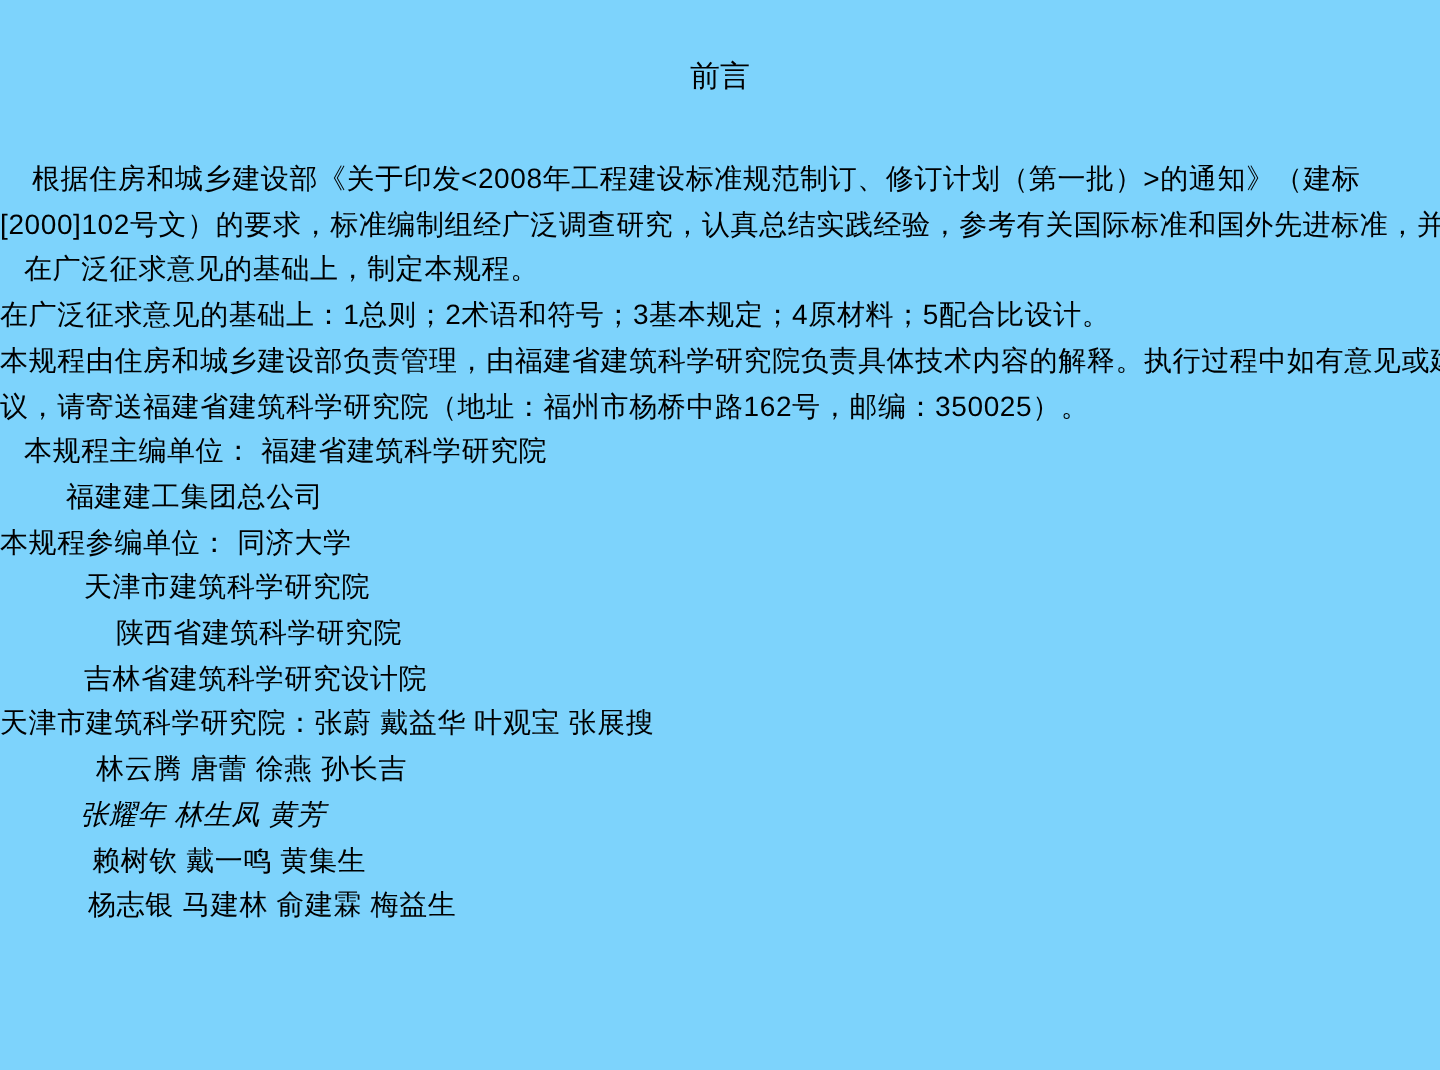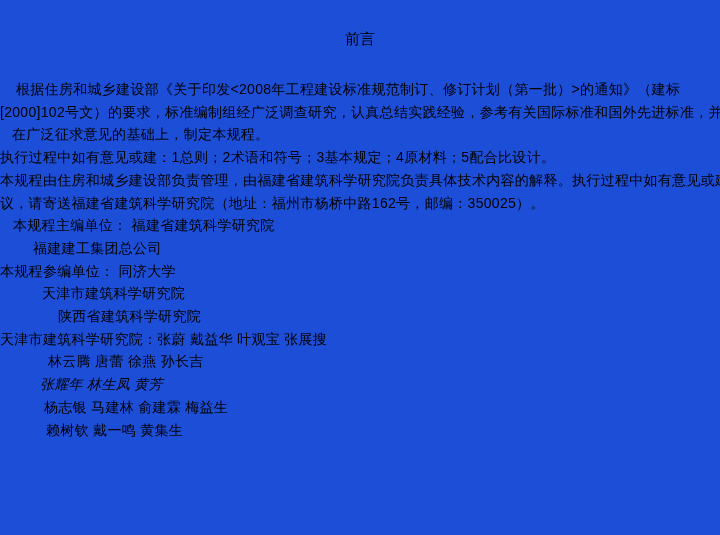--- a/index.html
+++ b/index.html
@@ -4,21 +4,21 @@
 <style>
   html, body {
     margin: 0;
     padding: 0;
     background: #ffffff;
   }
   .page {
     position: relative;
     width: 720px;
     height: 535px;
-    background: #1d4ed8;
+    background: #7dd3fc;
     color: #000000;
     font-family: "Liberation Sans", "DejaVu Sans", sans-serif;
     font-size: 14px;
     overflow: hidden;
     box-sizing: border-box;
   }
   .title {
     margin: 0;
     padding-top: 31px;
     font-size: 15px;
@@ -37,27 +37,28 @@
 </style>
 </head>
 <body>
 
 <div class="page">
   <h1 class="title">前言</h1>
   <div class="body">
       <div class="line" style="padding-left: 16px;">根据住房和城乡建设部《关于印发&lt;2008年工程建设标准规范制订、修订计划（第一批）&gt;的通知》（建标</div>
       <div class="line" style="padding-left: 0px;">[2000]102号文）的要求，标准编制组经广泛调查研究，认真总结实践经验，参考有关国际标准和国外先进标准，并</div>
       <div class="line" style="padding-left: 12px;">在广泛征求意见的基础上，制定本规程。</div>
-      <div class="line" style="padding-left: 0px;">执行过程中如有意见或建：1总则；2术语和符号；3基本规定；4原材料；5配合比设计。</div>
+      <div class="line" style="padding-left: 0px;">在广泛征求意见的基础上：1总则；2术语和符号；3基本规定；4原材料；5配合比设计。</div>
       <div class="line" style="padding-left: 0px;">本规程由住房和城乡建设部负责管理，由福建省建筑科学研究院负责具体技术内容的解释。执行过程中如有意见或建</div>
       <div class="line" style="padding-left: 0px;">议，请寄送福建省建筑科学研究院（地址：福州市杨桥中路162号，邮编：350025）。</div>
-      <div class="line" style="padding-left: 13px;">本规程主编单位： 福建省建筑科学研究院</div>
+      <div class="line" style="padding-left: 0px; margin-left: 12px;">本规程主编单位： 福建省建筑科学研究院</div>
       <div class="line" style="padding-left: 33px;">福建建工集团总公司</div>
       <div class="line" style="padding-left: 0px;">本规程参编单位： 同济大学</div>
       <div class="line" style="padding-left: 42px;">天津市建筑科学研究院</div>
       <div class="line" style="padding-left: 58px;">陕西省建筑科学研究院</div>
+      <div class="line" style="padding-left: 42px;">吉林省建筑科学研究设计院</div>
       <div class="line" style="padding-left: 0px;">天津市建筑科学研究院：张蔚 戴益华 叶观宝 张展搜</div>
       <div class="line" style="padding-left: 48px;">林云腾 唐蕾 徐燕 孙长吉</div>
       <div class="line" style="padding-left: 40px; font-style: italic;">张耀年 林生凤 黄芳</div>
+      <div class="line" style="padding-left: 46px;">赖树钦 戴一鸣 黄集生</div>
       <div class="line" style="padding-left: 44px;">杨志银 马建林 俞建霖 梅益生</div>
-      <div class="line" style="padding-left: 46px;">赖树钦 戴一鸣 黄集生</div>
     </div>
 </div>
 
 </body></html>

